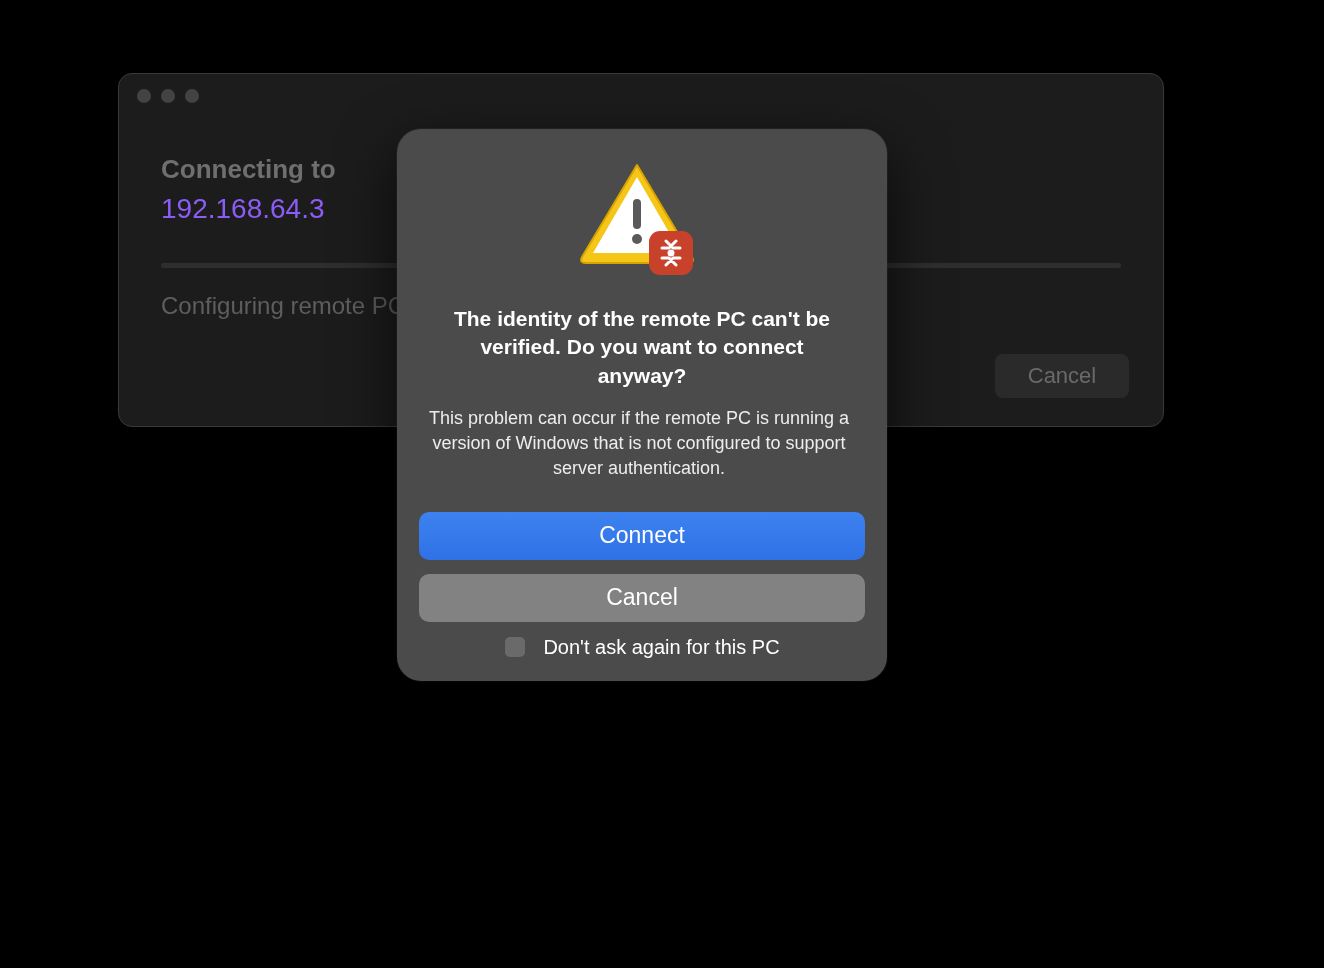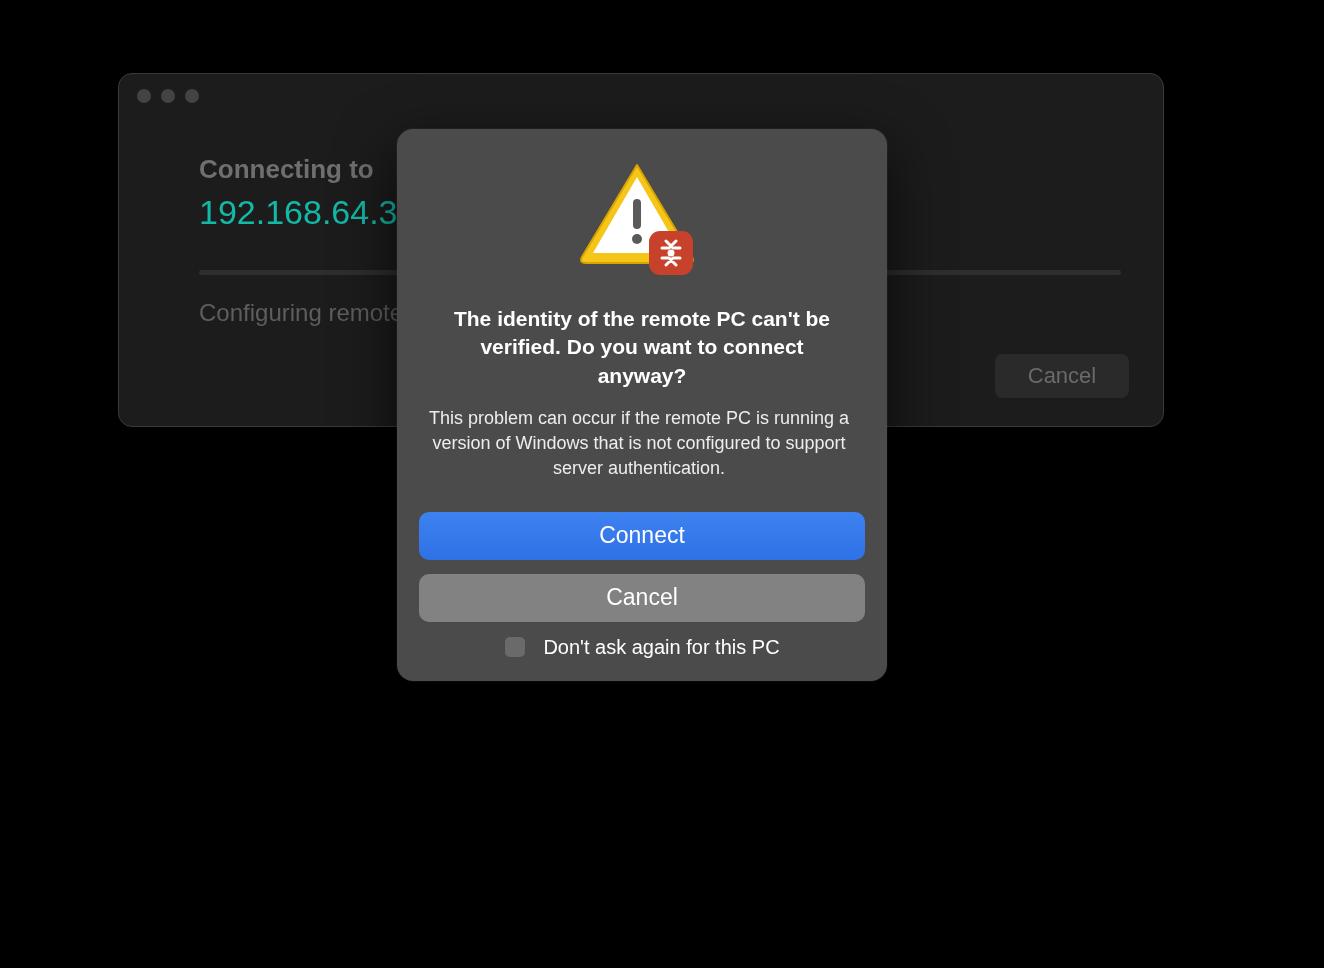--- a/index.html
+++ b/index.html
@@ -32,32 +32,31 @@
     gap: 10px;
   }
   .traffic-dot {
     width: 14px;
     height: 14px;
     border-radius: 50%;
     background: #434343;
   }
   .bg-content {
     padding: 36px 42px 0 42px;
-    margin-left: 38px;
   }
   .bg-heading {
     font-size: 26px;
     font-weight: 600;
     color: #6f6f6f;
     margin-bottom: 8px;
   }
   .bg-ip {
-    font-size: 34px;
-    font-weight: 400;
-    color: #14b8a6;
+    font-size: 28px;
+    font-weight: 400;
+    color: #8b5cf6;
     margin-bottom: 38px;
   }
   .bg-progress {
     height: 5px;
     width: 100%;
     background: #2e2e2e;
     border-radius: 3px;
     margin-bottom: 24px;
   }
   .bg-status {
@@ -81,21 +80,21 @@
     border: none;
   }
 
   
   .modal {
     position: absolute;
     left: 397px;
     top: 129px;
     width: 490px;
     background: #4b4b4b;
-    border-radius: 16px;
+    border-radius: 24px;
     box-shadow: 0 20px 60px rgba(0,0,0,0.7), 0 0 0 1px rgba(255,255,255,0.05);
     padding: 30px 22px 22px 22px;
     text-align: center;
   }
   .icon-wrap {
     display: flex;
     justify-content: center;
     margin-bottom: 26px;
   }
   .warn-icon {

